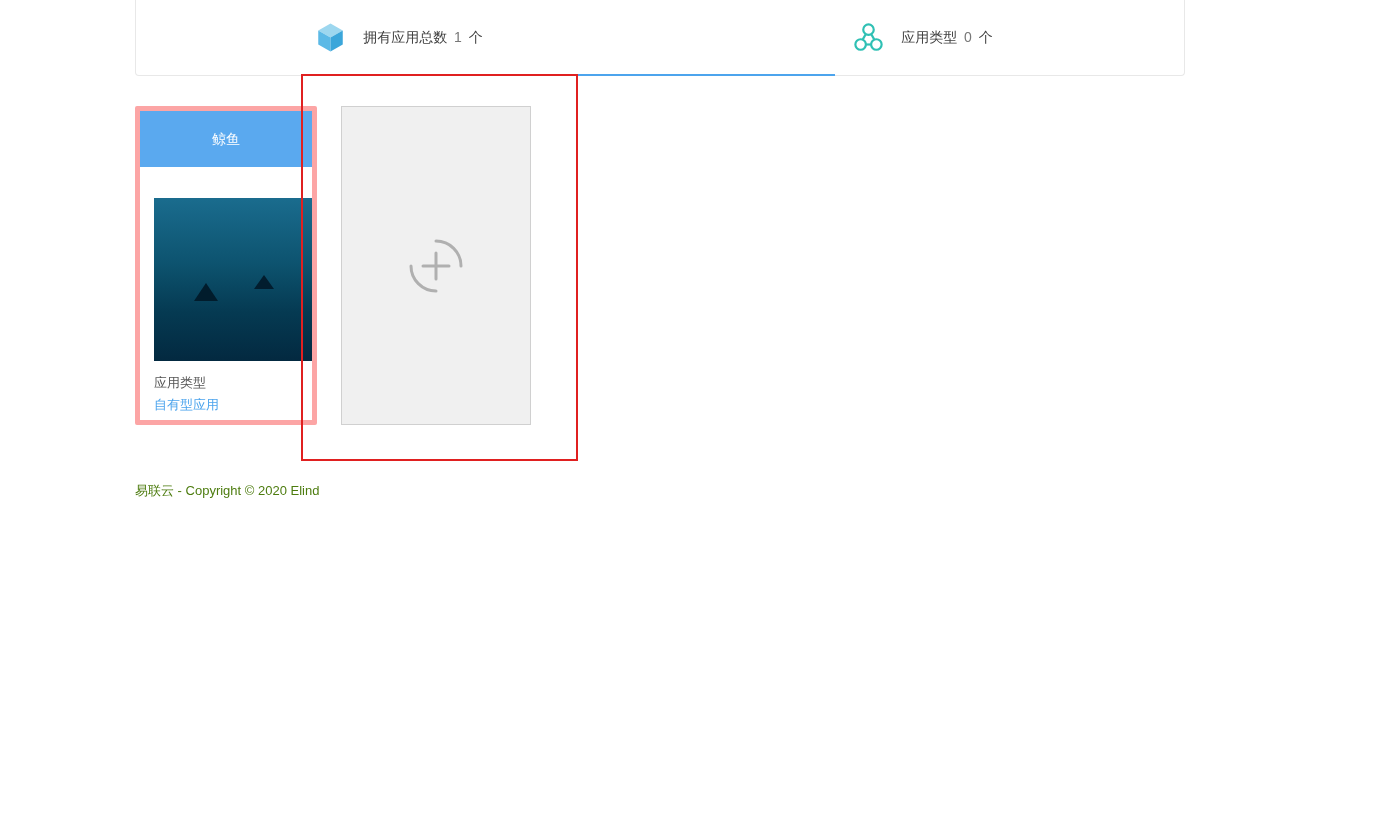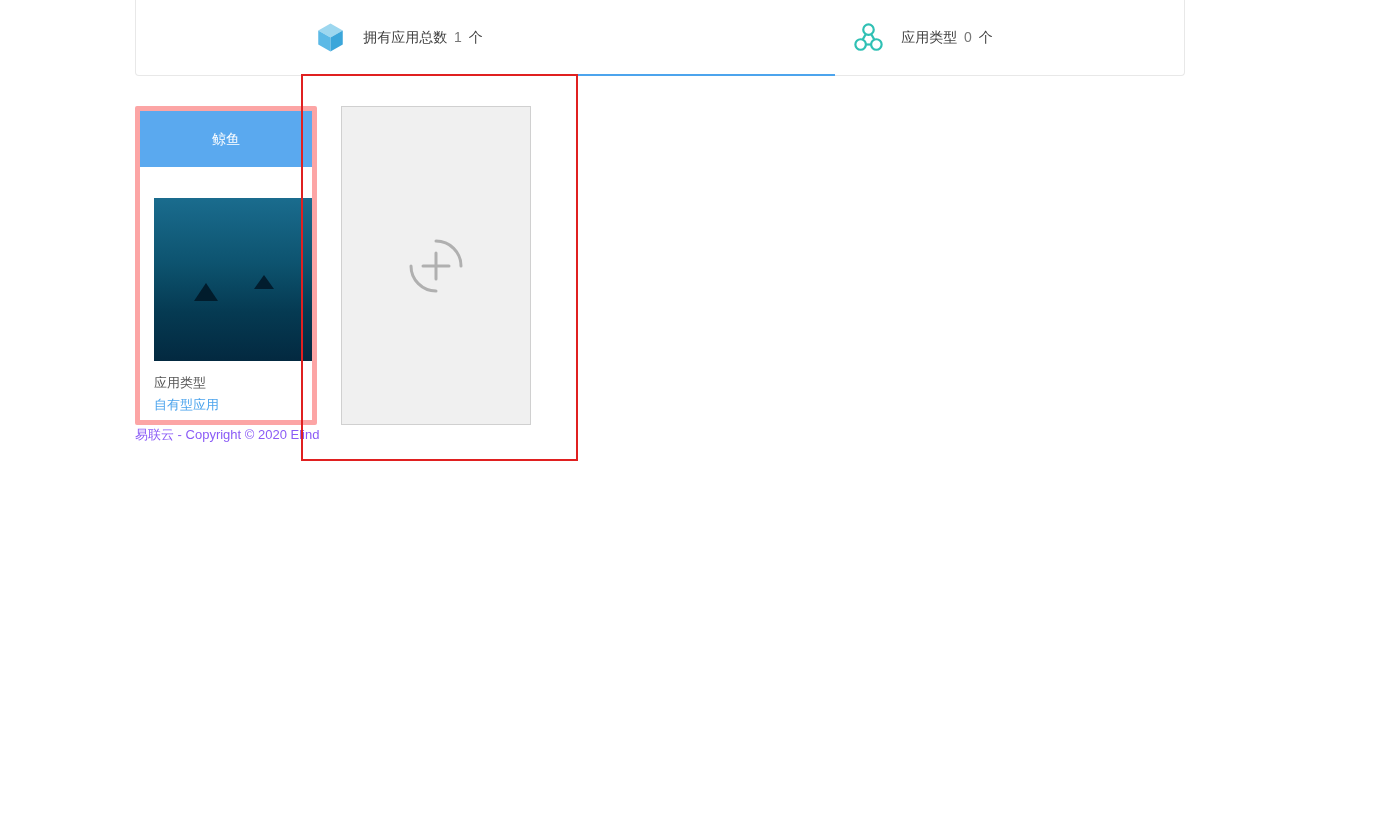--- a/index.html
+++ b/index.html
@@ -152,22 +152,23 @@
       width: 58px;
       height: 58px;
     }
     .highlight-box {
       position: absolute;
       border: 2px solid #e02020;
       pointer-events: none;
     }
     .footer {
       margin-left: 135px;
-      font-size: 13px;
-      color: #8b5cf6;
+      margin-top: 56px;
+      font-size: 13px;
+      color: #4d7c0f;
       line-height: 1.6;
     }
   </style>
 </head>
 <body>
 
 <div class="stats-bar">
   <div class="stats-item">
     <div class="icon-wrapper">
       <svg width="35" height="35" viewBox="0 0 40 40">

